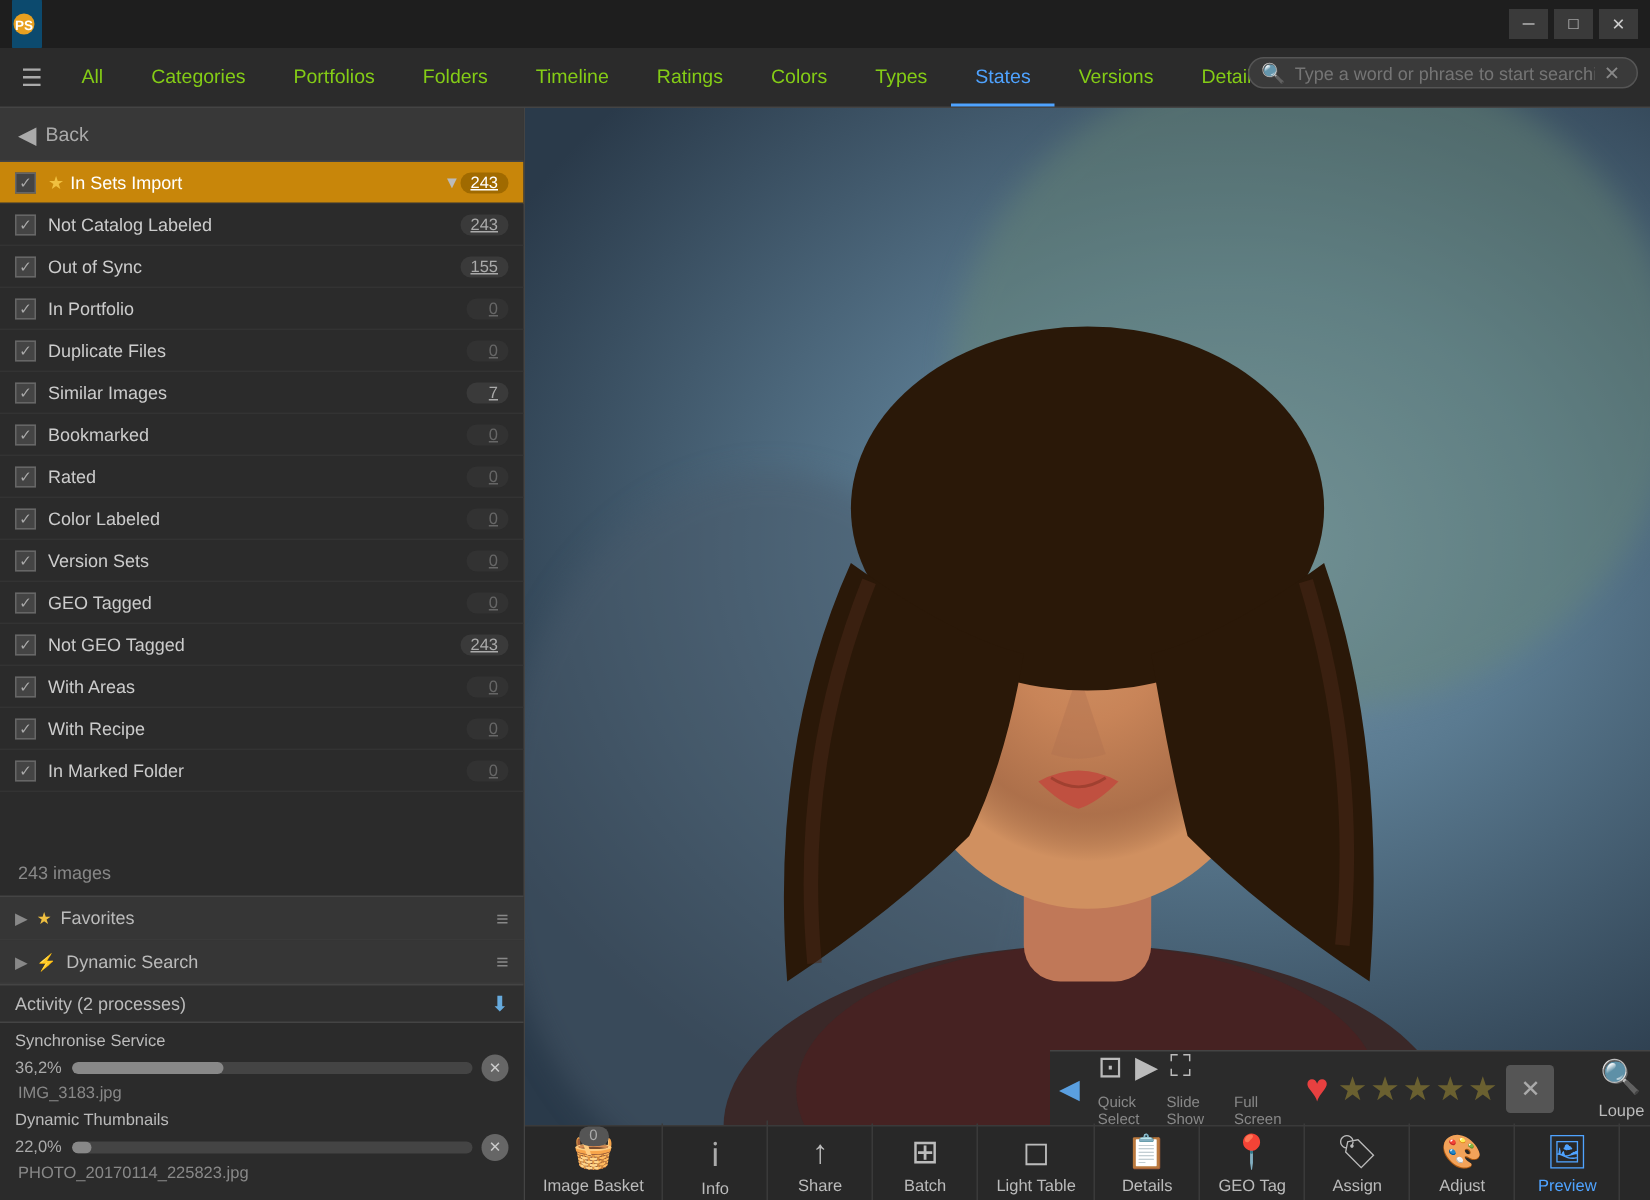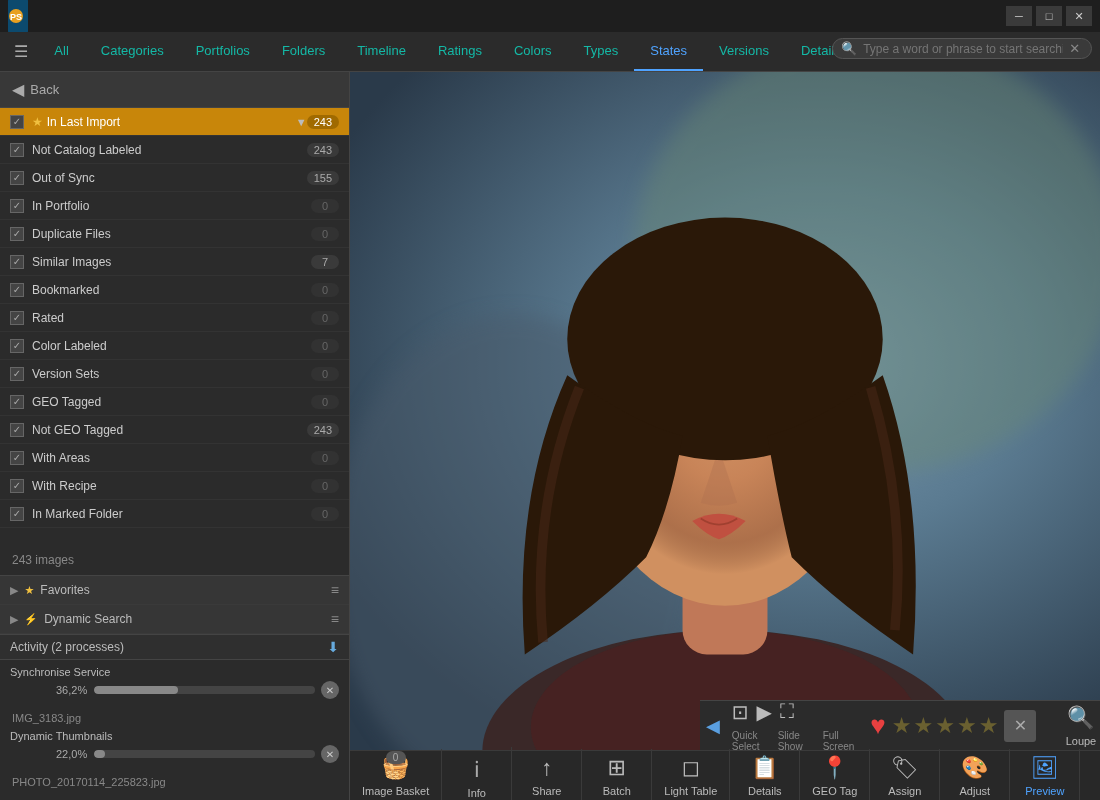--- a/index.html
+++ b/index.html
@@ -24,21 +24,21 @@
     #searchbar input { background: transparent; border: none; outline: none; color: #aaa; font-size: 12px; width: 200px; }
     #searchbar-icon { color: #888; font-size: 13px; }
 
     
     #navbar {
       height: 40px; background: #2b2b2b; border-bottom: 1px solid #444;
       display: flex; align-items: stretch; padding-left: 4px;
     }
     .nav-item {
       padding: 0 16px; display: flex; align-items: center; cursor: pointer;
-      color: #14b8a6; font-size: 13px; border-bottom: 2px solid transparent;
+      color: #84cc16; font-size: 13px; border-bottom: 2px solid transparent;
     }
     .nav-item.active { color: #4fa3ff; border-bottom: 2px solid #4fa3ff; }
     .nav-hamburger { padding: 0 10px; display: flex; align-items: center; cursor: pointer; color: #aaa; font-size: 16px; }
 
     
     #main { display: flex; height: calc(800px - 32px - 40px); }
 
     
     #sidebar {
       width: 350px; background: #2b2b2b; display: flex; flex-direction: column;
@@ -59,21 +59,21 @@
       cursor: pointer; border-bottom: 1px solid #333; min-height: 28px;
     }
     .filter-item.active { background: #c8860a; color: white; }
     .filter-item.active .filter-count { background: #a06a00; color: white; }
     .filter-checkbox { width: 14px; height: 14px; border: 1px solid #666; background: #444; margin-right: 8px; flex-shrink: 0; display: flex; align-items: center; justify-content: center; color: #aaa; font-size: 10px; }
     .filter-label { flex: 1; font-size: 12px; }
     .filter-star { color: #f0c040; margin-right: 4px; font-size: 12px; }
     .filter-funnel { color: #bbb; margin-left: 4px; font-size: 11px; }
     .filter-count {
       background: #3a3a3a; color: #aaa; border-radius: 8px;
-      padding: 1px 7px; font-size: 11px; min-width: 28px; text-align: center;
+      padding: 1px 7px; font-size: 11px; min-width: 28px; text-align: right; text-decoration: underline;
     }
     .filter-count.zero { background: #323232; color: #666; }
 
     
     #image-count { padding: 8px 12px; color: #888; font-size: 12px; }
 
     
     #sidebar-bottom { border-top: 1px solid #444; }
     .sidebar-panel {
       display: flex; align-items: center; padding: 6px 10px;
@@ -92,22 +92,22 @@
     .activity-text { font-size: 12px; color: #bbb; }
     .activity-down { color: #6ad; font-size: 14px; cursor: pointer; }
 
     
     #progress-section { padding: 6px 10px; background: #2b2b2b; }
     .progress-item { margin-bottom: 6px; }
     .progress-bar-row { display: flex; align-items: center; gap: 6px; }
     .progress-bar-bg { flex: 1; height: 8px; background: #444; border-radius: 4px; overflow: hidden; }
     .progress-bar-fill { height: 100%; background: #888; border-radius: 4px; }
     .progress-cancel { width: 18px; height: 18px; background: #666; border-radius: 50%; display: flex; align-items: center; justify-content: center; cursor: pointer; color: #ccc; font-size: 10px; }
-    .progress-filename { font-size: 11px; color: #888; margin-top: 13px; padding-left: 2px; }
-    .progress-pct { font-size: 11px; color: #aaa; width: 32px; margin-left: 46px; }
+    .progress-filename { font-size: 11px; color: #888; margin-top: 2px; padding-left: 2px; }
+    .progress-pct { font-size: 11px; color: #aaa; width: 32px; }
     .progress-label { font-size: 11px; color: #bbb; margin-bottom: 3px; }
 
     
     #content { flex: 1; position: relative; overflow: hidden; }
 
     
     #photo-display {
       width: 100%; height: 100%;
       background: linear-gradient(135deg, #1a1a2e 0%, #2d2d4e 30%, #3a3560 50%, #4a4060 70%, #5a3a50 85%, #6a3040 100%);
       position: relative; overflow: hidden;
@@ -205,21 +205,21 @@
     <div id="back-btn">
       <span style="font-size:16px;">◀</span>
       <span>Back</span>
     </div>
 
     <div id="filter-list">
 
       <div class="filter-item active">
         <div class="filter-checkbox">✓</div>
         <span class="filter-star">★</span>
-        <span class="filter-label">In Last Import</span>
+        <span class="filter-label">In Sets Import</span>
         <span class="filter-funnel">▼</span>
         <span class="filter-count">243</span>
       </div>
 
       <div class="filter-item">
         <div class="filter-checkbox">✓</div>
         <span class="filter-label">Not Catalog Labeled</span>
         <span class="filter-count">243</span>
       </div>
 

